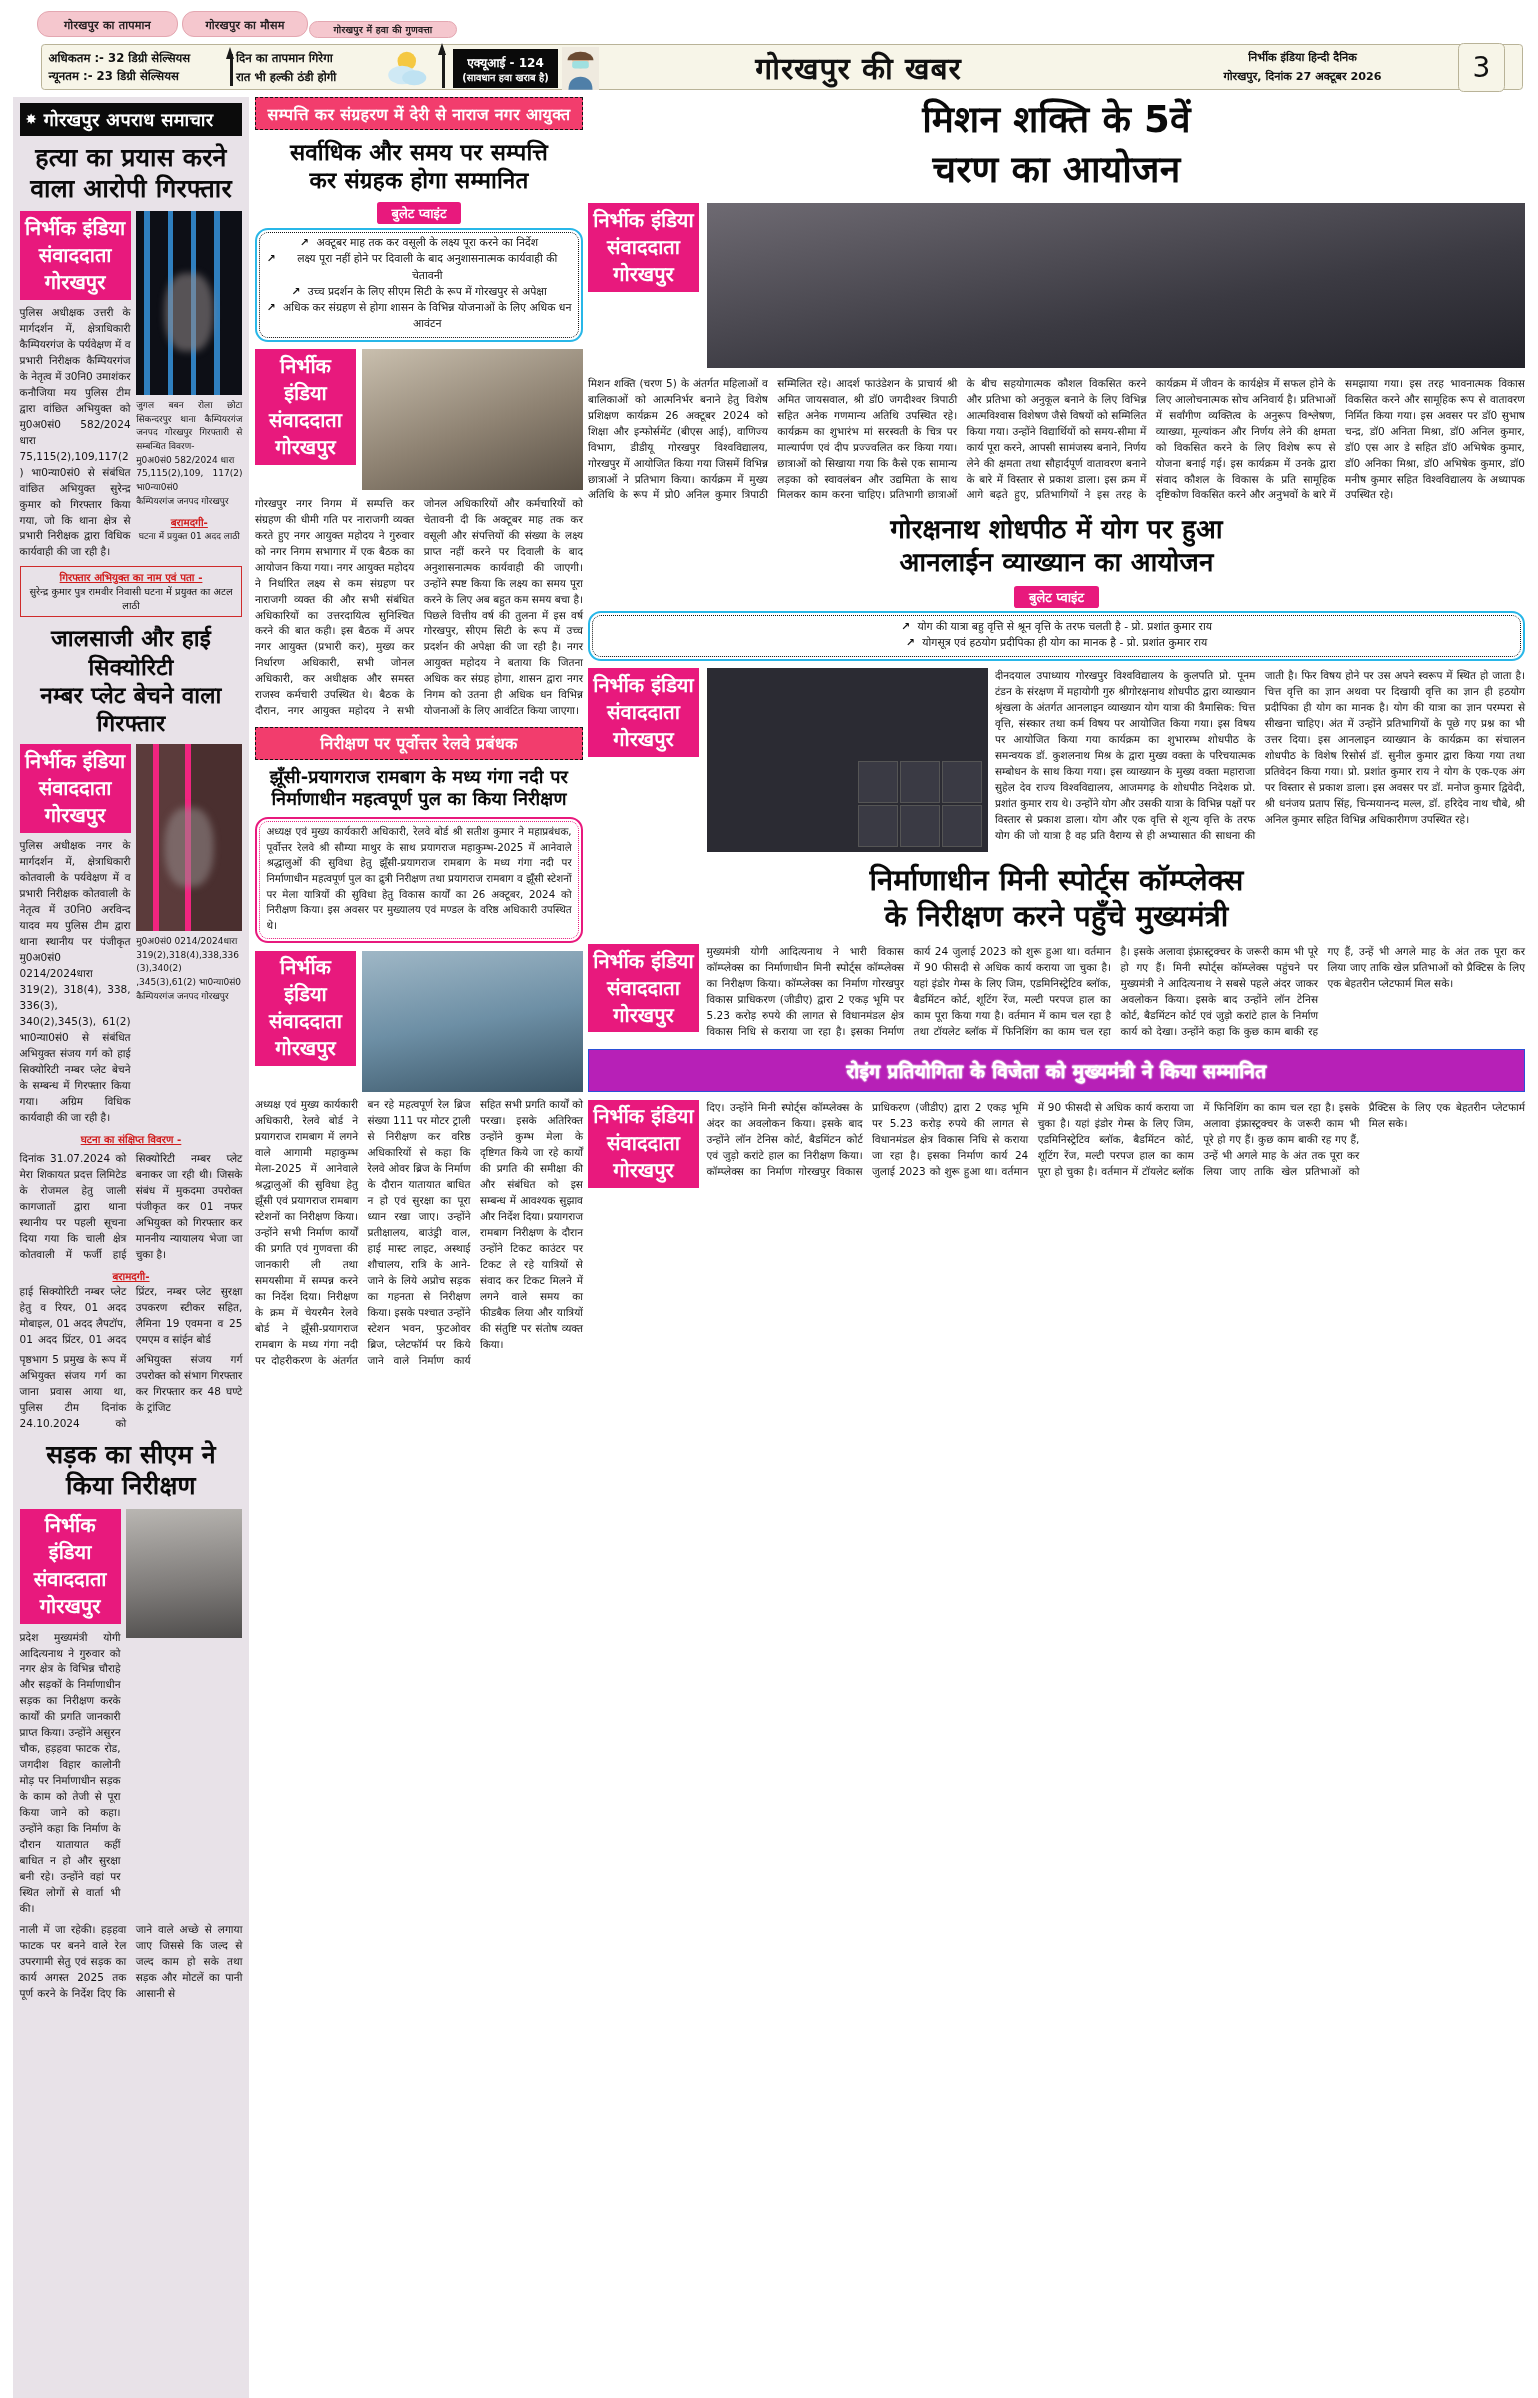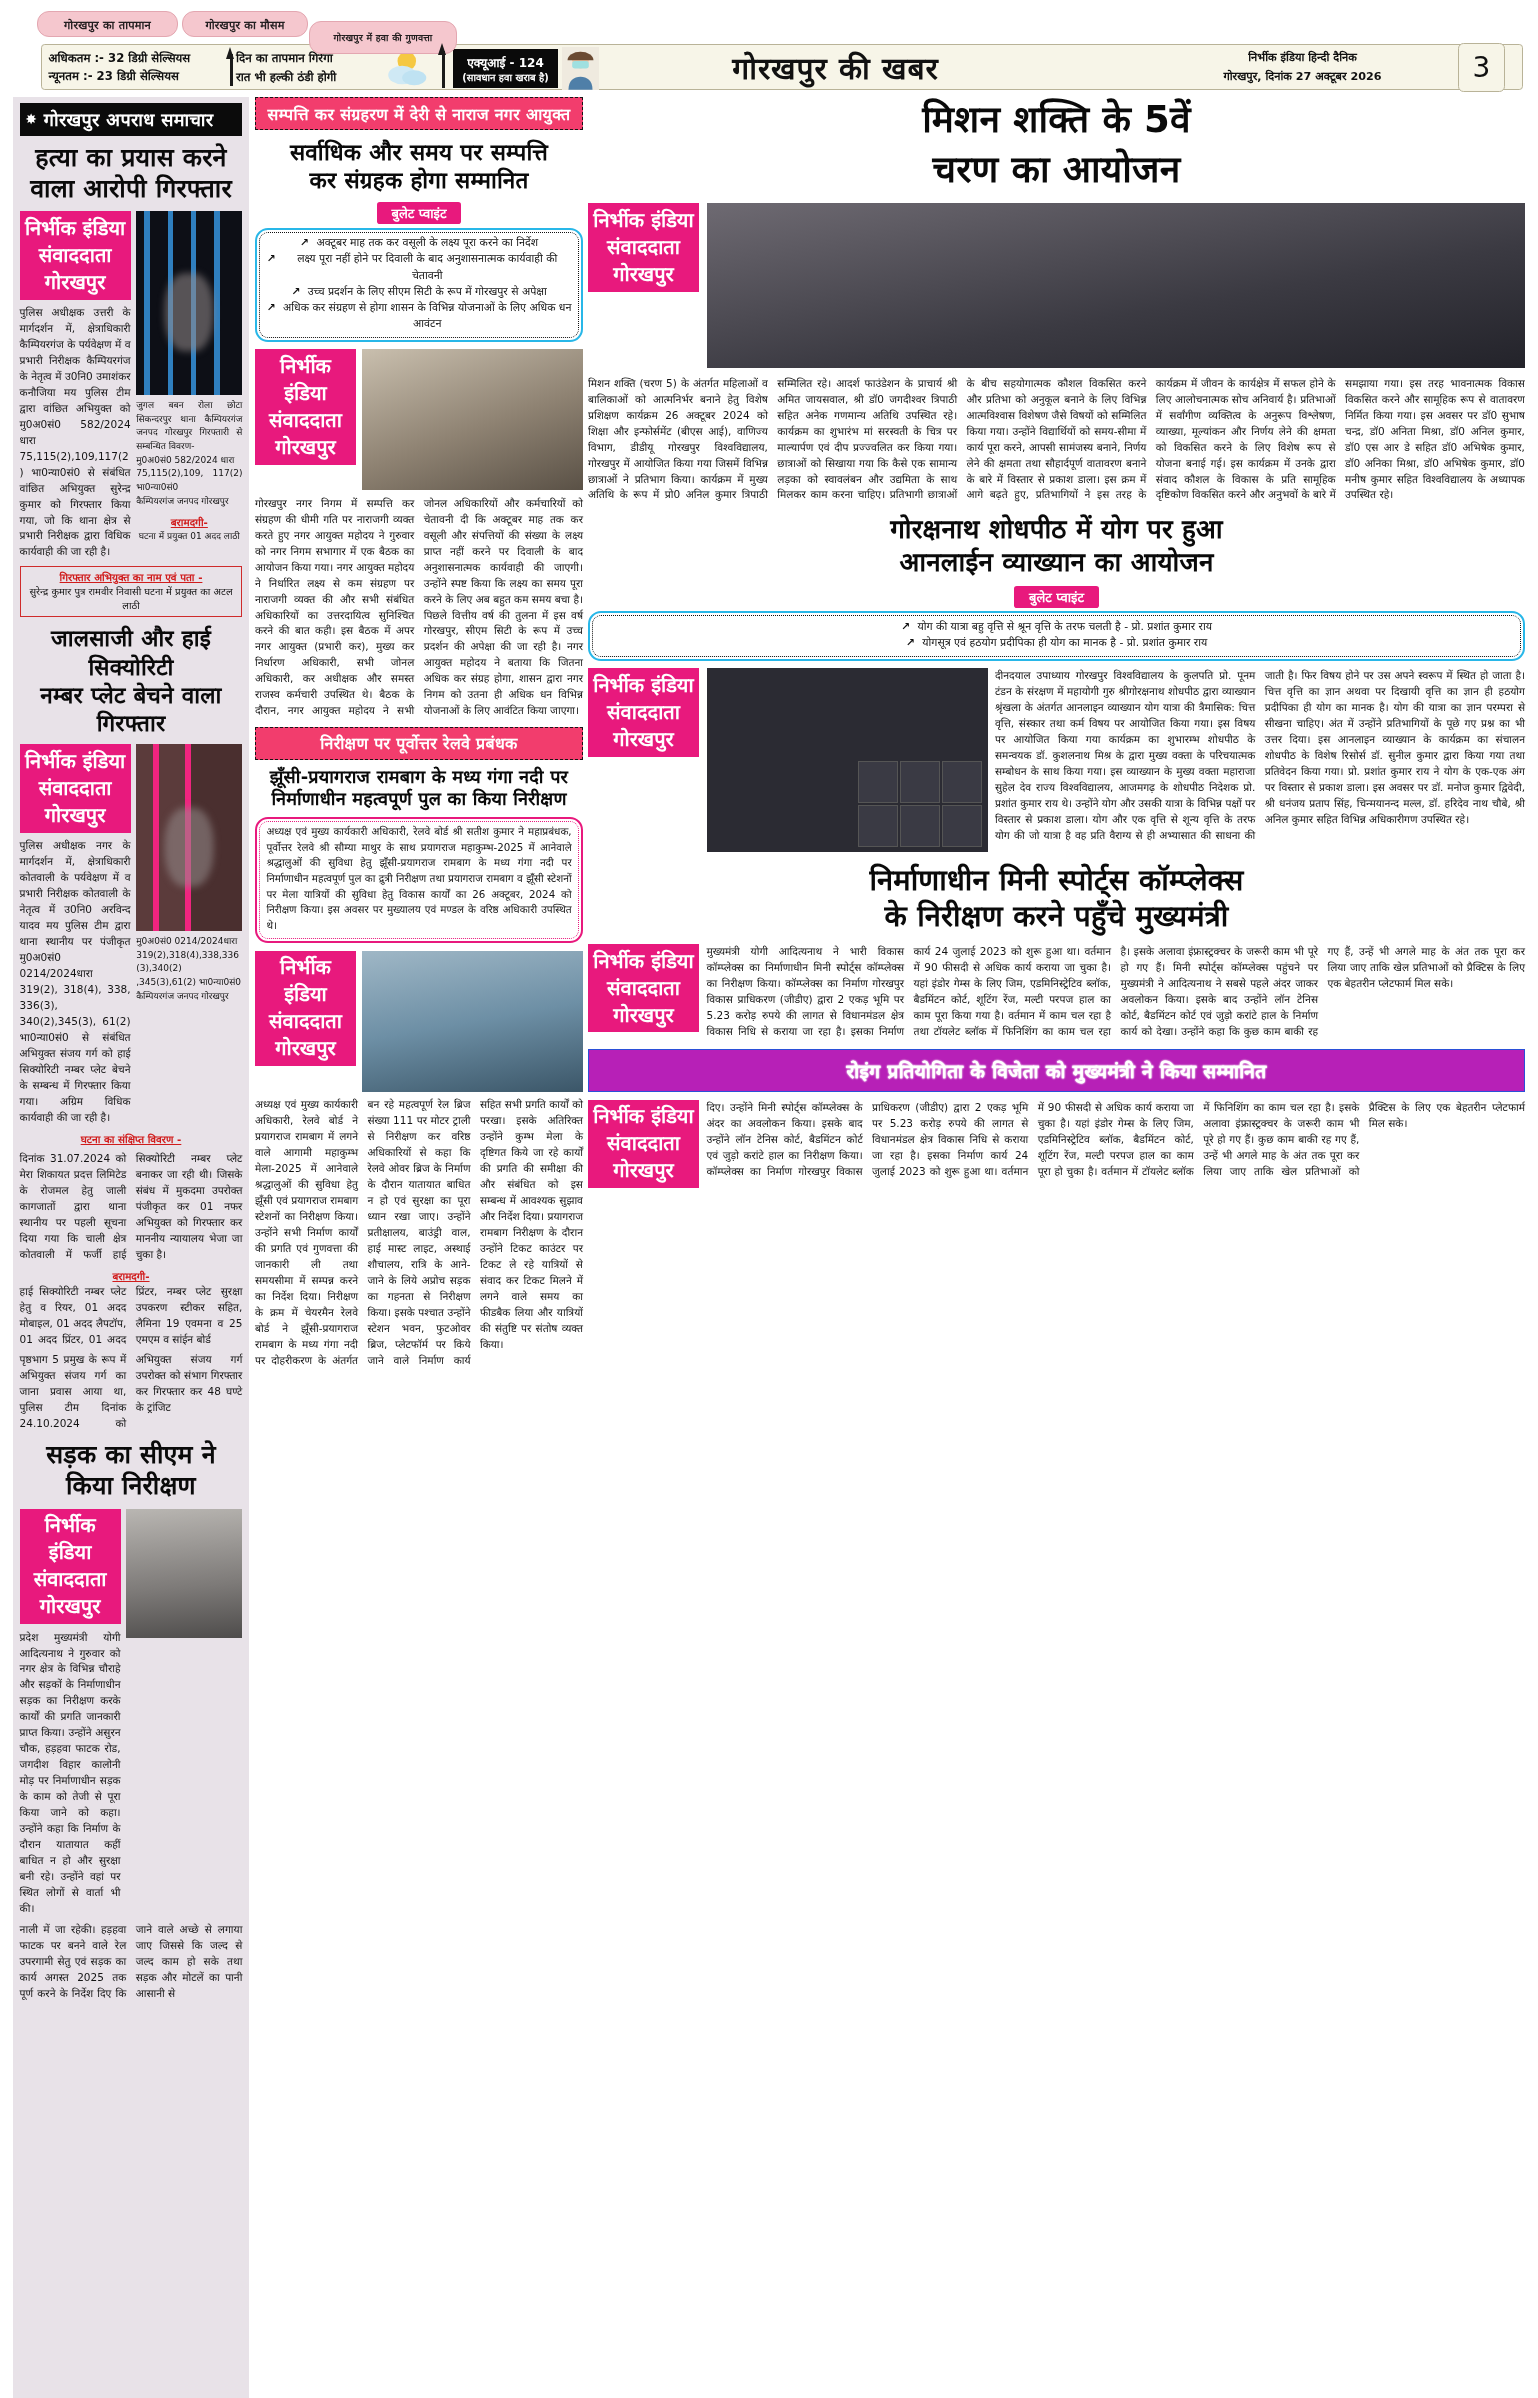--- a/index.html
+++ b/index.html
@@ -22,21 +22,21 @@
     background:#f7f5e8; border:0.9px solid #b9b398; border-radius:3.7px;
   }
   .pill {
     position:absolute; background:#f5c7ce; border:0.9px solid #e3a7b1;
     border-radius:12px; color:#231f20; font-weight:bold;
     display:flex; align-items:center; justify-content:center;
     font-size:11.2px; letter-spacing:0.2px; z-index:4; white-space:nowrap;
   }
   #pill-temp { left:37px; top:11.2px; width:141px; height:26px; }
   #pill-weather { left:182px; top:11.2px; width:126px; height:26px; }
-  #pill-air { left:309px; top:20.6px; width:148px; height:33px; font-size:9.4px; }
+  #pill-air { left:309px; top:20.6px; width:148px; height:17px; font-size:9.4px; }
 
   .temp-box {
     position:absolute; left:43px; top:47px; width:187px; height:41px;
     display:flex; flex-direction:column; justify-content:center;
     padding-left:5.6px; z-index:3;
   }
   .temp-row { font-size:11.7px; font-weight:bold; white-space:nowrap; line-height:1.5; }
   .arrow-up {
     position:absolute; width:0;height:0;
     border-left:4.7px solid transparent;border-right:4.7px solid transparent;
@@ -55,21 +55,21 @@
     position:absolute; left:453px; top:49px; width:105px; height:39px;
     background:#0a0a0a; color:#fff; z-index:3;
     display:flex;flex-direction:column;align-items:center;justify-content:center;
   }
   .aqi-v { font-size:12px; font-weight:bold; }
   .aqi-n { font-size:9.8px; font-weight:bold; }
   .mask-man { position:absolute; left:562px; top:47px; width:37px; height:43px; z-index:3;
     background:#efeadf; }
 
   .mh-title {
-    position:absolute; left:573px; top:45px; width:525px; height:45px;
+    position:absolute; left:596px; top:45px; width:525px; height:45px;
     display:flex; align-items:center; justify-content:center;
     font-size:30px; font-weight:bold; letter-spacing:0.9px; z-index:3;
   }
   .mh-meta {
     position:absolute; left:1162px; top:45px; width:281px; height:45px;
     display:flex;flex-direction:column;justify-content:center;
     font-size:11.2px;font-weight:bold;line-height:1.65;z-index:3; text-align:center;
   }
   .mh-pageno {
     position:absolute; left:1458px; top:43px; width:47px; height:49px;

